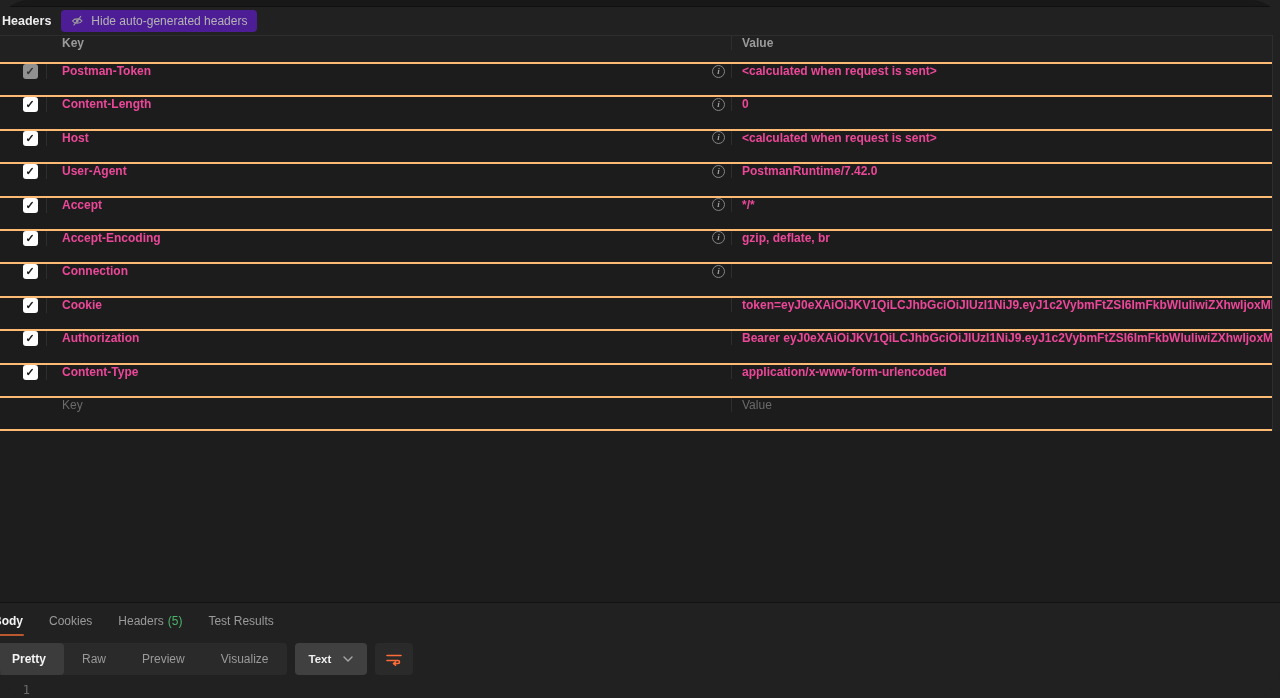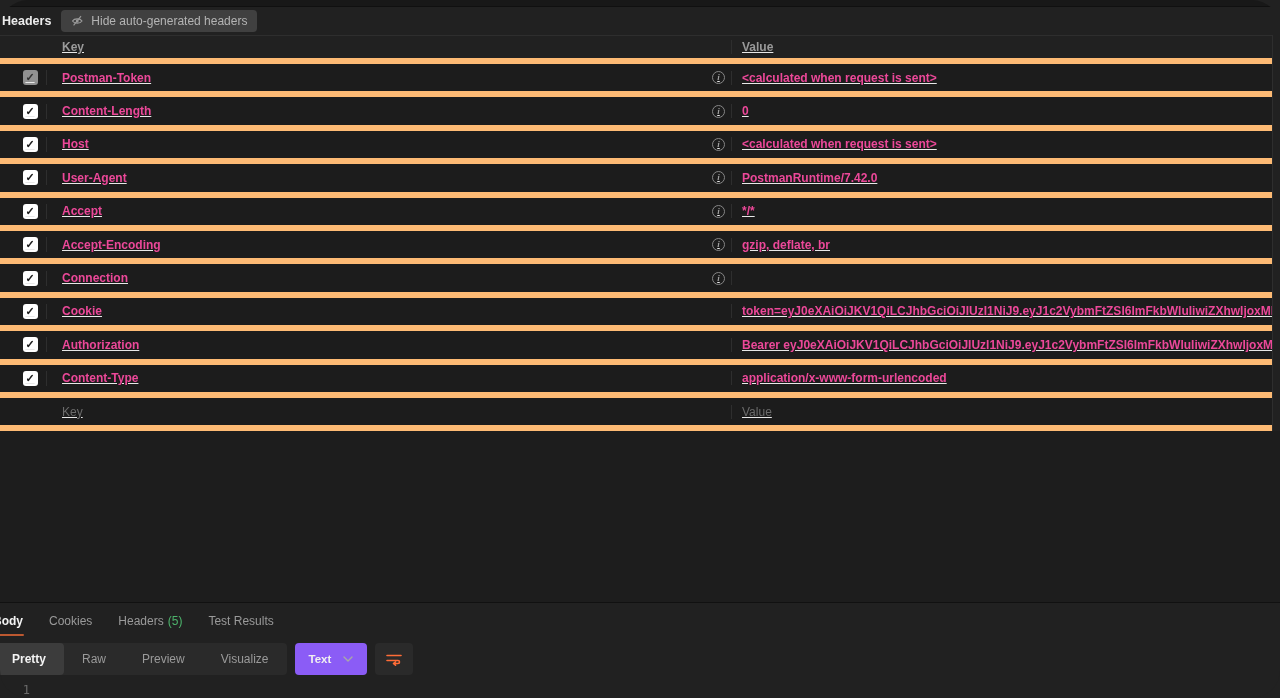--- a/index.html
+++ b/index.html
@@ -11,27 +11,27 @@
     font-size: 12px;
   }
   .screen { width: 1280px; height: 698px; display: flex; flex-direction: column; overflow: hidden; border-radius: 28px; }
 
   
   .top-strip { height: 7px; background: #181818; border-bottom: 1px solid #101010; flex: 0 0 auto; }
   .headers-bar { height: 28px; display: flex; align-items: center; padding-left: 2px; flex: 0 0 auto; }
   .headers-title { font-weight: 700; font-size: 12.5px; color: #ececec; }
   .chip-toggle {
     margin-left: 10px; display: inline-flex; align-items: center; gap: 7px;
-    background: #404040; border: none; border-radius: 4px; height: 22px; padding: 0 10px;
+    background: #4c1d95; border: none; border-radius: 4px; height: 22px; padding: 0 10px;
     color: #b4b4b4; font-size: 12px; font-family: inherit; cursor: pointer;
   }
 
   
   .htable { flex: 0 0 auto; border-top: 1px solid #2e2e2e; border-right: 1px solid #2e2e2e; width: 1273px; background: #1c1c1c; }
-  .hrow { display: flex; align-items: center; border-bottom: 6px solid #fdba74; height: 33.4px; text-decoration: underline; }
+  .hrow { display: flex; align-items: flex-start; border-bottom: 2px solid #fdba74; height: 33.4px; }
   .hrow.thead { height: 28px; background: #212121; }
   .col-gutter { width: 14px; flex: 0 0 auto; background: #272727; border-right: 1px solid #232323; }
   .col-cb { width: 33px; flex: 0 0 auto; border-right: 1px solid #2e2e2e; display: flex; align-items: center; justify-content: center; }
   .col-key { width: 685px; flex: 0 0 auto; border-right: 1px solid #2e2e2e; display: flex; align-items: center; padding-left: 15px; padding-right: 6px; overflow: hidden; }
   .col-val { flex: 1 1 auto; display: flex; align-items: center; padding-left: 10px; overflow: hidden; white-space: nowrap; }
   .key-text, .val-text { font-weight: 700; font-size: 12px; color: #ec4899; white-space: nowrap; }
   .thead .key-text, .thead .val-text { color: #9a9a9a; font-weight: 700; }
   .key-spacer { flex: 1 1 auto; }
   .placeholder .key-text, .placeholder .val-text { color: #6b6b6b; font-weight: 400; }
 
@@ -57,21 +57,21 @@
   .resp-tab { position: relative; color: #9a9a9a; font-size: 12px; height: 100%; display: flex; align-items: center; cursor: pointer; }
   .resp-tab:first-child { margin-left: -7px; }
   .resp-tab.active { color: #f3f3f3; font-weight: 700; }
   .resp-tab.active::after { content: ""; position: absolute; left: -1px; right: -1px; bottom: 3px; height: 2px; background: #bc5830; border-radius: 1px; }
   .tab-count { margin-left: 4px; }
 
   .resp-toolbar { margin-left: -6px; margin-top: 4px; height: 32px; display: flex; align-items: center; gap: 8px; }
   .seg-group { display: inline-flex; background: #2a2a2a; border-radius: 4px; height: 32px; align-items: center; }
   .seg { padding: 0 18px; height: 32px; line-height: 32px; color: #9a9a9a; font-size: 12px; border-radius: 4px; cursor: pointer; background: transparent; border: none; font-family: inherit; }
   .seg.active { background: #3c3c3c; color: #f3f3f3; font-weight: 700; }
-  .text-select { display: inline-flex; align-items: center; gap: 12px; background: #8b5cf6; border: none; border-radius: 4px; height: 32px; padding: 0 14px; color: #f0f0f0; font-weight: 700; font-size: 11.5px; font-family: inherit; cursor: pointer; }
+  .text-select { display: inline-flex; align-items: center; gap: 12px; background: #404040; border: none; border-radius: 4px; height: 32px; padding: 0 14px; color: #f0f0f0; font-weight: 700; font-size: 11.5px; font-family: inherit; cursor: pointer; }
   .wrap-btn { display: inline-flex; align-items: center; justify-content: center; background: #2a2a2a; border: none; border-radius: 4px; height: 32px; width: 38px; cursor: pointer; }
 
   .code-row { margin-top: 7px; display: flex; align-items: flex-start; font-family: "DejaVu Sans Mono", monospace; font-size: 12px; line-height: 16px; }
   .code-ln { width: 30px; text-align: right; color: #6a6a6a; flex: 0 0 auto; margin-right: 20px; }
   .code-text { color: #cccccc; white-space: pre; }
 </style>
 </head>
 <body>
 
 <div class="screen">

